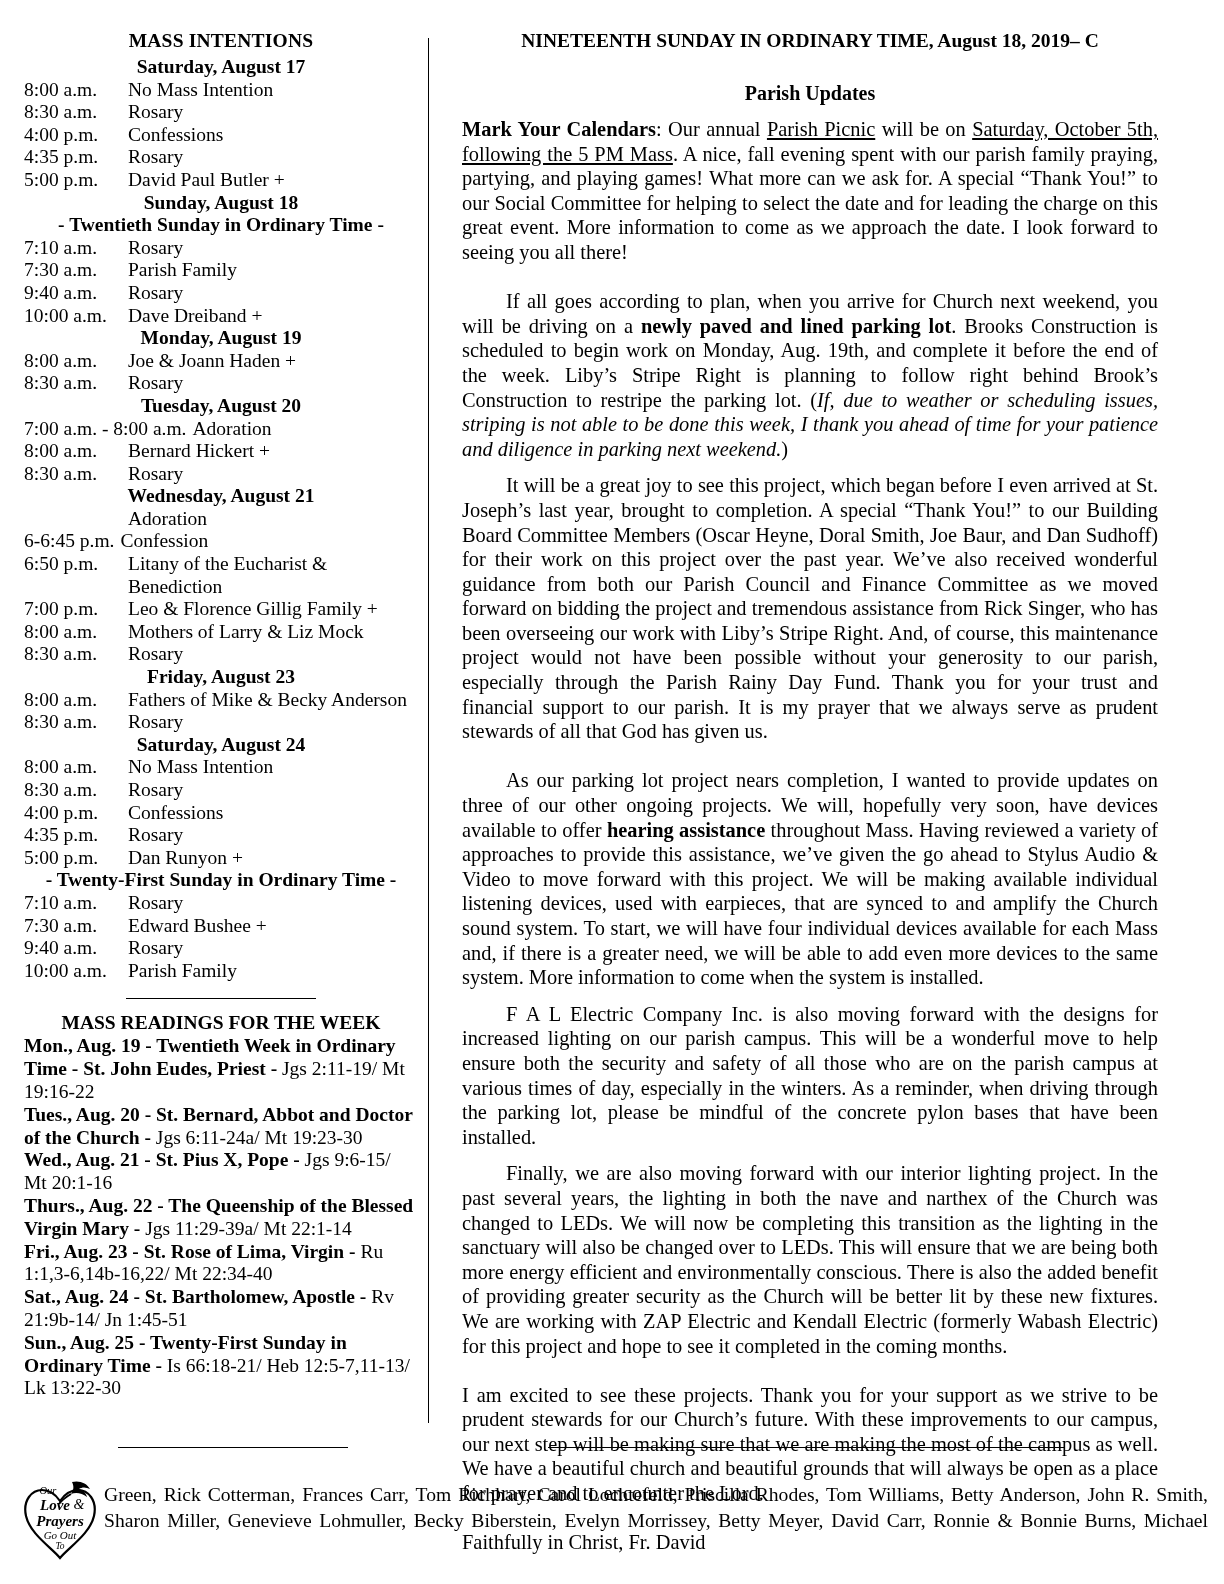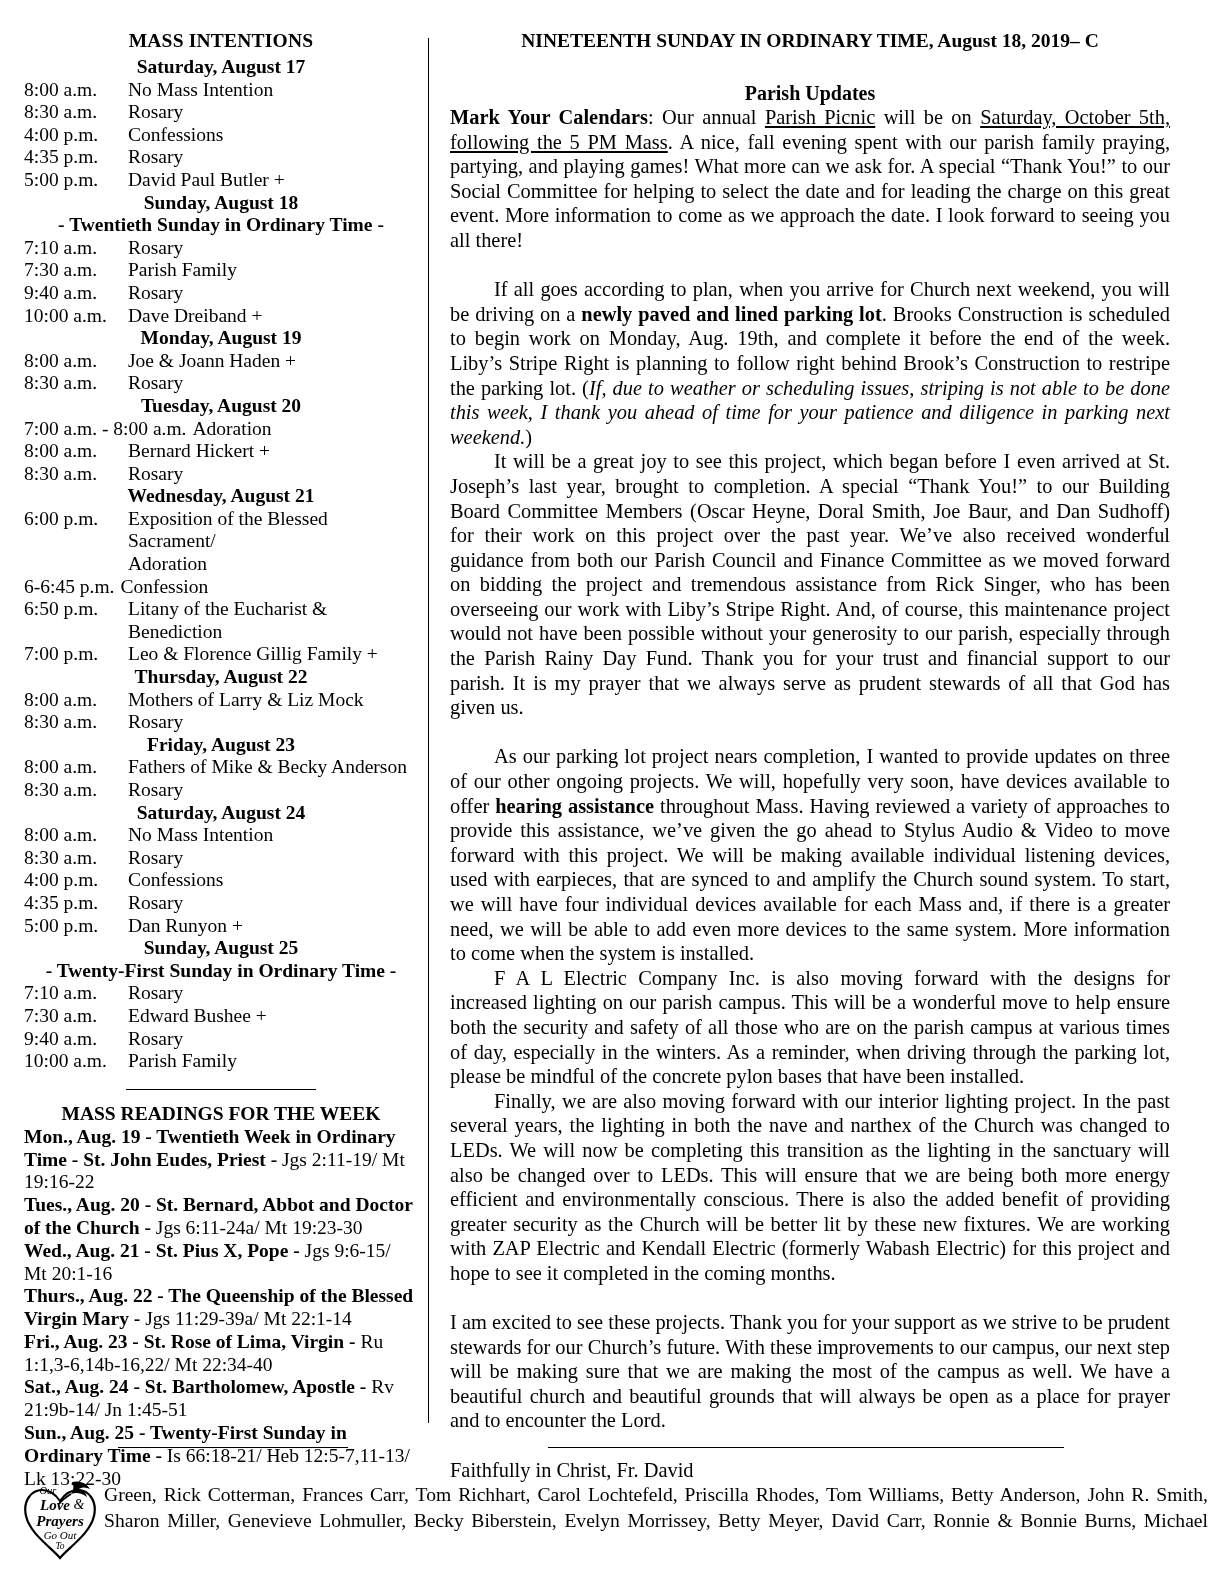--- a/index.html
+++ b/index.html
@@ -120,21 +120,21 @@
   .sub-head {
     text-align: center;
     font-weight: bold;
     font-size: 20px;
     margin: 30px 0 0 0;
   }
   p.body {
     font-size: 20.4px;
     line-height: 24.6px;
     text-align: justify;
-    margin: 0;
+    margin: 12px;
     hyphens: auto;
     -webkit-hyphens: auto;
   }
   p.indent { text-indent: 44px; }
   p.gap-top { margin-top: 24.6px; }
   .u { text-decoration: underline; }
   .b { font-weight: bold; }
   .i { font-style: italic; }
 
   
@@ -246,38 +246,33 @@
           </div>
           <div class="mass-row">
             <span class="t">8:00 a.m.</span>
             <span class="n">Bernard Hickert +</span>
           </div>
           <div class="mass-row">
             <span class="t">8:30 a.m.</span>
             <span class="n">Rosary</span>
           </div>
           <div class="day-head">Wednesday, August 21</div>
-          <div class="mass-row">
-            <span class="t">6:00 p.m.</span>
-            <span class="n">Exposition of the Blessed Sacrament/</span>
-          </div>
           <div class="mass-cont">Adoration</div>
           <div class="mass-row wide">
             <span class="t">6-6:45 p.m.</span>
             <span class="n">Confession</span>
           </div>
           <div class="mass-row">
             <span class="t">6:50 p.m.</span>
             <span class="n">Litany of the Eucharist &amp; Benediction</span>
           </div>
           <div class="mass-row">
             <span class="t">7:00 p.m.</span>
             <span class="n">Leo &amp; Florence Gillig Family +</span>
           </div>
-          <div class="day-head">Thursday, August 22</div>
           <div class="mass-row">
             <span class="t">8:00 a.m.</span>
             <span class="n">Mothers of Larry &amp; Liz Mock</span>
           </div>
           <div class="mass-row">
             <span class="t">8:30 a.m.</span>
             <span class="n">Rosary</span>
           </div>
           <div class="day-head">Friday, August 23</div>
           <div class="mass-row">
@@ -302,21 +297,20 @@
             <span class="n">Confessions</span>
           </div>
           <div class="mass-row">
             <span class="t">4:35 p.m.</span>
             <span class="n">Rosary</span>
           </div>
           <div class="mass-row">
             <span class="t">5:00 p.m.</span>
             <span class="n">Dan Runyon +</span>
           </div>
-          <div class="day-head">Sunday, August 25</div>
           <div class="day-head">- Twenty-First Sunday in Ordinary Time -</div>
           <div class="mass-row">
             <span class="t">7:10 a.m.</span>
             <span class="n">Rosary</span>
           </div>
           <div class="mass-row">
             <span class="t">7:30 a.m.</span>
             <span class="n">Edward Bushee +</span>
           </div>
           <div class="mass-row">

